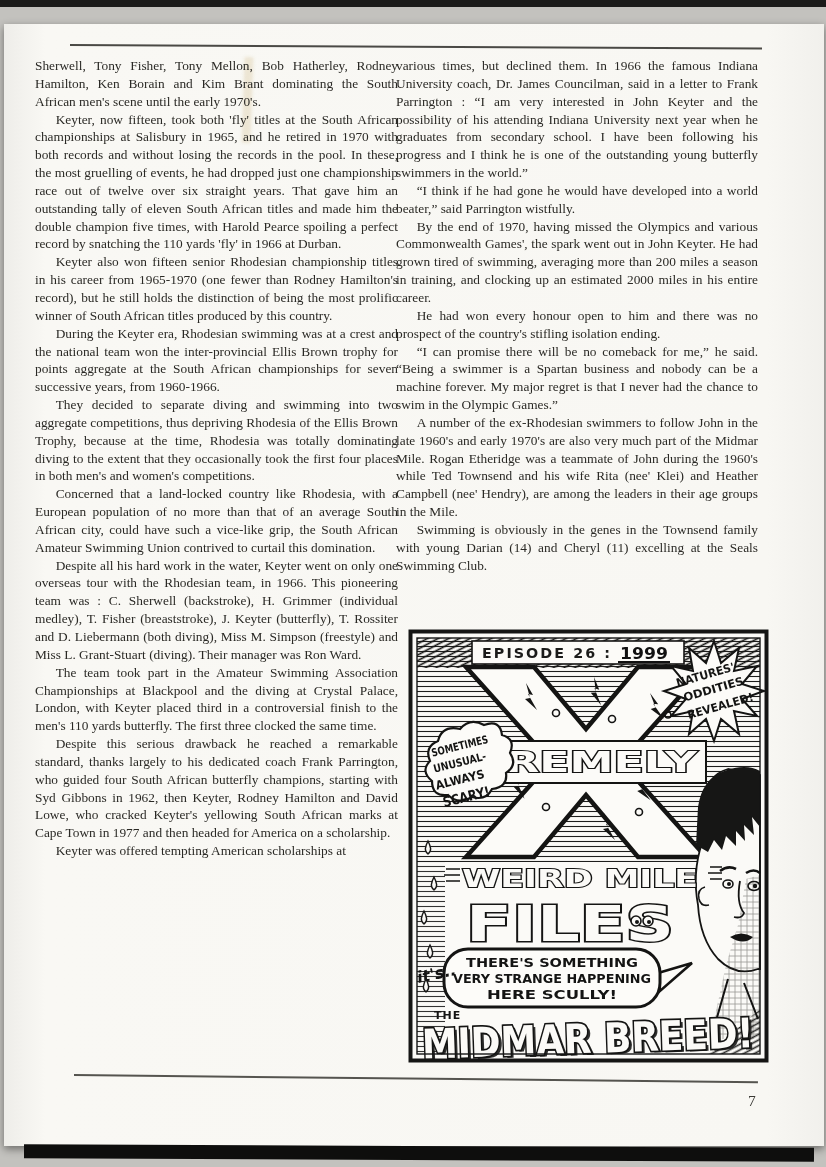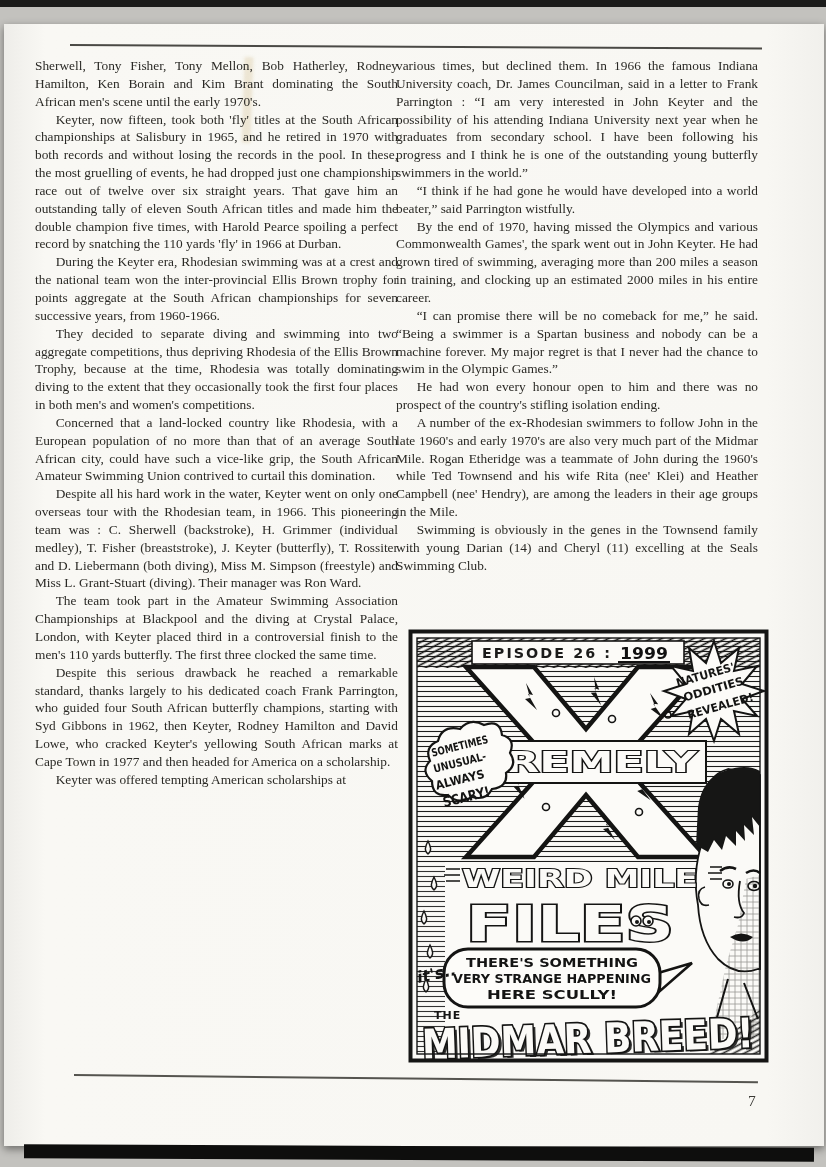--- a/index.html
+++ b/index.html
@@ -40,35 +40,36 @@
   <div class="page"></div>
   <div class="scan-bar-top"></div>
   <div class="scan-bar-bottom"></div>
   <div class="rule-top"></div>
   <div class="rule-bottom"></div>
   <div class="smudge"></div>
 
   <div class="col col-left">
     <p class="no-indent">Sherwell, Tony Fisher, Tony Mellon, Bob Hatherley, Rodney Hamilton, Ken Borain and Kim Brant dominating the South African men's scene until the early 1970's.</p>
     <p>Keyter, now fifteen, took both 'fly' titles at the South African championships at Salisbury in 1965, and he retired in 1970 with both records and without losing the records in the pool.  In these, the most gruelling of events, he had dropped just one championship race out of twelve over six straight years.  That gave him an outstanding tally of eleven South African titles and made him the double champion five times, with Harold Pearce spoiling a perfect record by snatching the 110 yards 'fly' in 1966 at Durban.</p>
+    <p>Keyter also won fifteen senior Rhodesian championship titles in his career from 1965-1970 (one fewer than Rodney Hamilton's record), but he still holds the distinction of being the most prolific winner of South African titles produced by this country.</p>
     <p>During the Keyter era, Rhodesian swimming was at a crest and the national team won the inter-provincial Ellis Brown trophy for points aggregate at the South African championships for seven successive years, from 1960-1966.</p>
     <p>They decided to separate diving and swimming into two aggregate competitions, thus depriving Rhodesia of the Ellis Brown Trophy, because at the time, Rhodesia was totally dominating diving to the extent that they occasionally took the first four places in both men's and women's competitions.</p>
     <p>Concerned that a land-locked country like Rhodesia, with a European population of no more than that of an average South African city, could have such a vice-like grip, the South African Amateur Swimming Union contrived to curtail this domination.</p>
     <p>Despite all his hard work in the water, Keyter went on only one overseas tour with the Rhodesian team, in 1966. This pioneering team was : C. Sherwell (backstroke), H. Grimmer (individual medley), T. Fisher (breaststroke), J. Keyter (butterfly), T. Rossiter and D. Liebermann (both diving), Miss M. Simpson (freestyle) and Miss L. Grant-Stuart (diving). Their manager was Ron Ward.</p>
     <p>The team took part in the Amateur Swimming Association Championships at Blackpool and the diving at Crystal Palace, London, with Keyter placed third in a controversial finish to the men's 110 yards butterfly.  The first three clocked the same time.</p>
     <p>Despite this serious drawback he reached a remarkable standard, thanks largely to his dedicated coach Frank Parrington, who guided four South African butterfly champions, starting with Syd Gibbons in 1962, then Keyter, Rodney Hamilton and David Lowe, who cracked Keyter's yellowing South African marks at Cape Town in 1977 and then headed for America on  a scholarship.</p>
     <p>Keyter was offered tempting American scholarships at</p>
   </div>
 
   <div class="col col-right">
     <p class="no-indent">various times, but declined them.  In 1966 the famous Indiana University coach, Dr. James Councilman, said in a letter to Frank Parrington : “I am very interested in John Keyter and the possibility of his attending Indiana University next year when he graduates from secondary school.  I have been following his progress and I think he is one of the outstanding young butterfly swimmers in the world.”</p>
     <p>“I think if he had gone he would have developed into a world beater,” said Parrington wistfully.</p>
     <p>By the end of 1970, having missed the Olympics and various Commonwealth Games', the spark went out in John Keyter.  He had grown tired of swimming, averaging more than 200 miles a season in training, and clocking up an estimated 2000 miles in his entire career.</p>
+    <p>He had won every honour open to him and there was no prospect of the country's stifling isolation ending.</p>
     <p>“I can promise there will be no comeback for me,” he said. “Being a swimmer is a Spartan business and nobody can be a machine forever.  My major regret is that I never had the chance to swim in the Olympic Games.”</p>
-    <p>He had won every honour open to him and there was no prospect of the country's stifling isolation ending.</p>
     <p>A number of the ex-Rhodesian swimmers to follow John in the late 1960's and early 1970's are also very much part of the Midmar Mile.  Rogan Etheridge was a teammate of John during the 1960's while Ted Townsend and his wife Rita (nee' Klei) and Heather Campbell (nee' Hendry), are among the leaders in their age groups in the Mile.</p>
     <p>Swimming is obviously in the genes in the Townsend family with young Darian (14) and Cheryl (11) excelling at the Seals Swimming Club.</p>
   </div>
 
   <div class="comic">
     <svg viewBox="0 0 361 434" xmlns="http://www.w3.org/2000/svg">
       <defs>
         <pattern id="ph" width="5" height="5" patternUnits="userSpaceOnUse">
           <path d="M0,2.5 H5" stroke="#1d1d1c" stroke-width="1.1"></path>
         </pattern>

